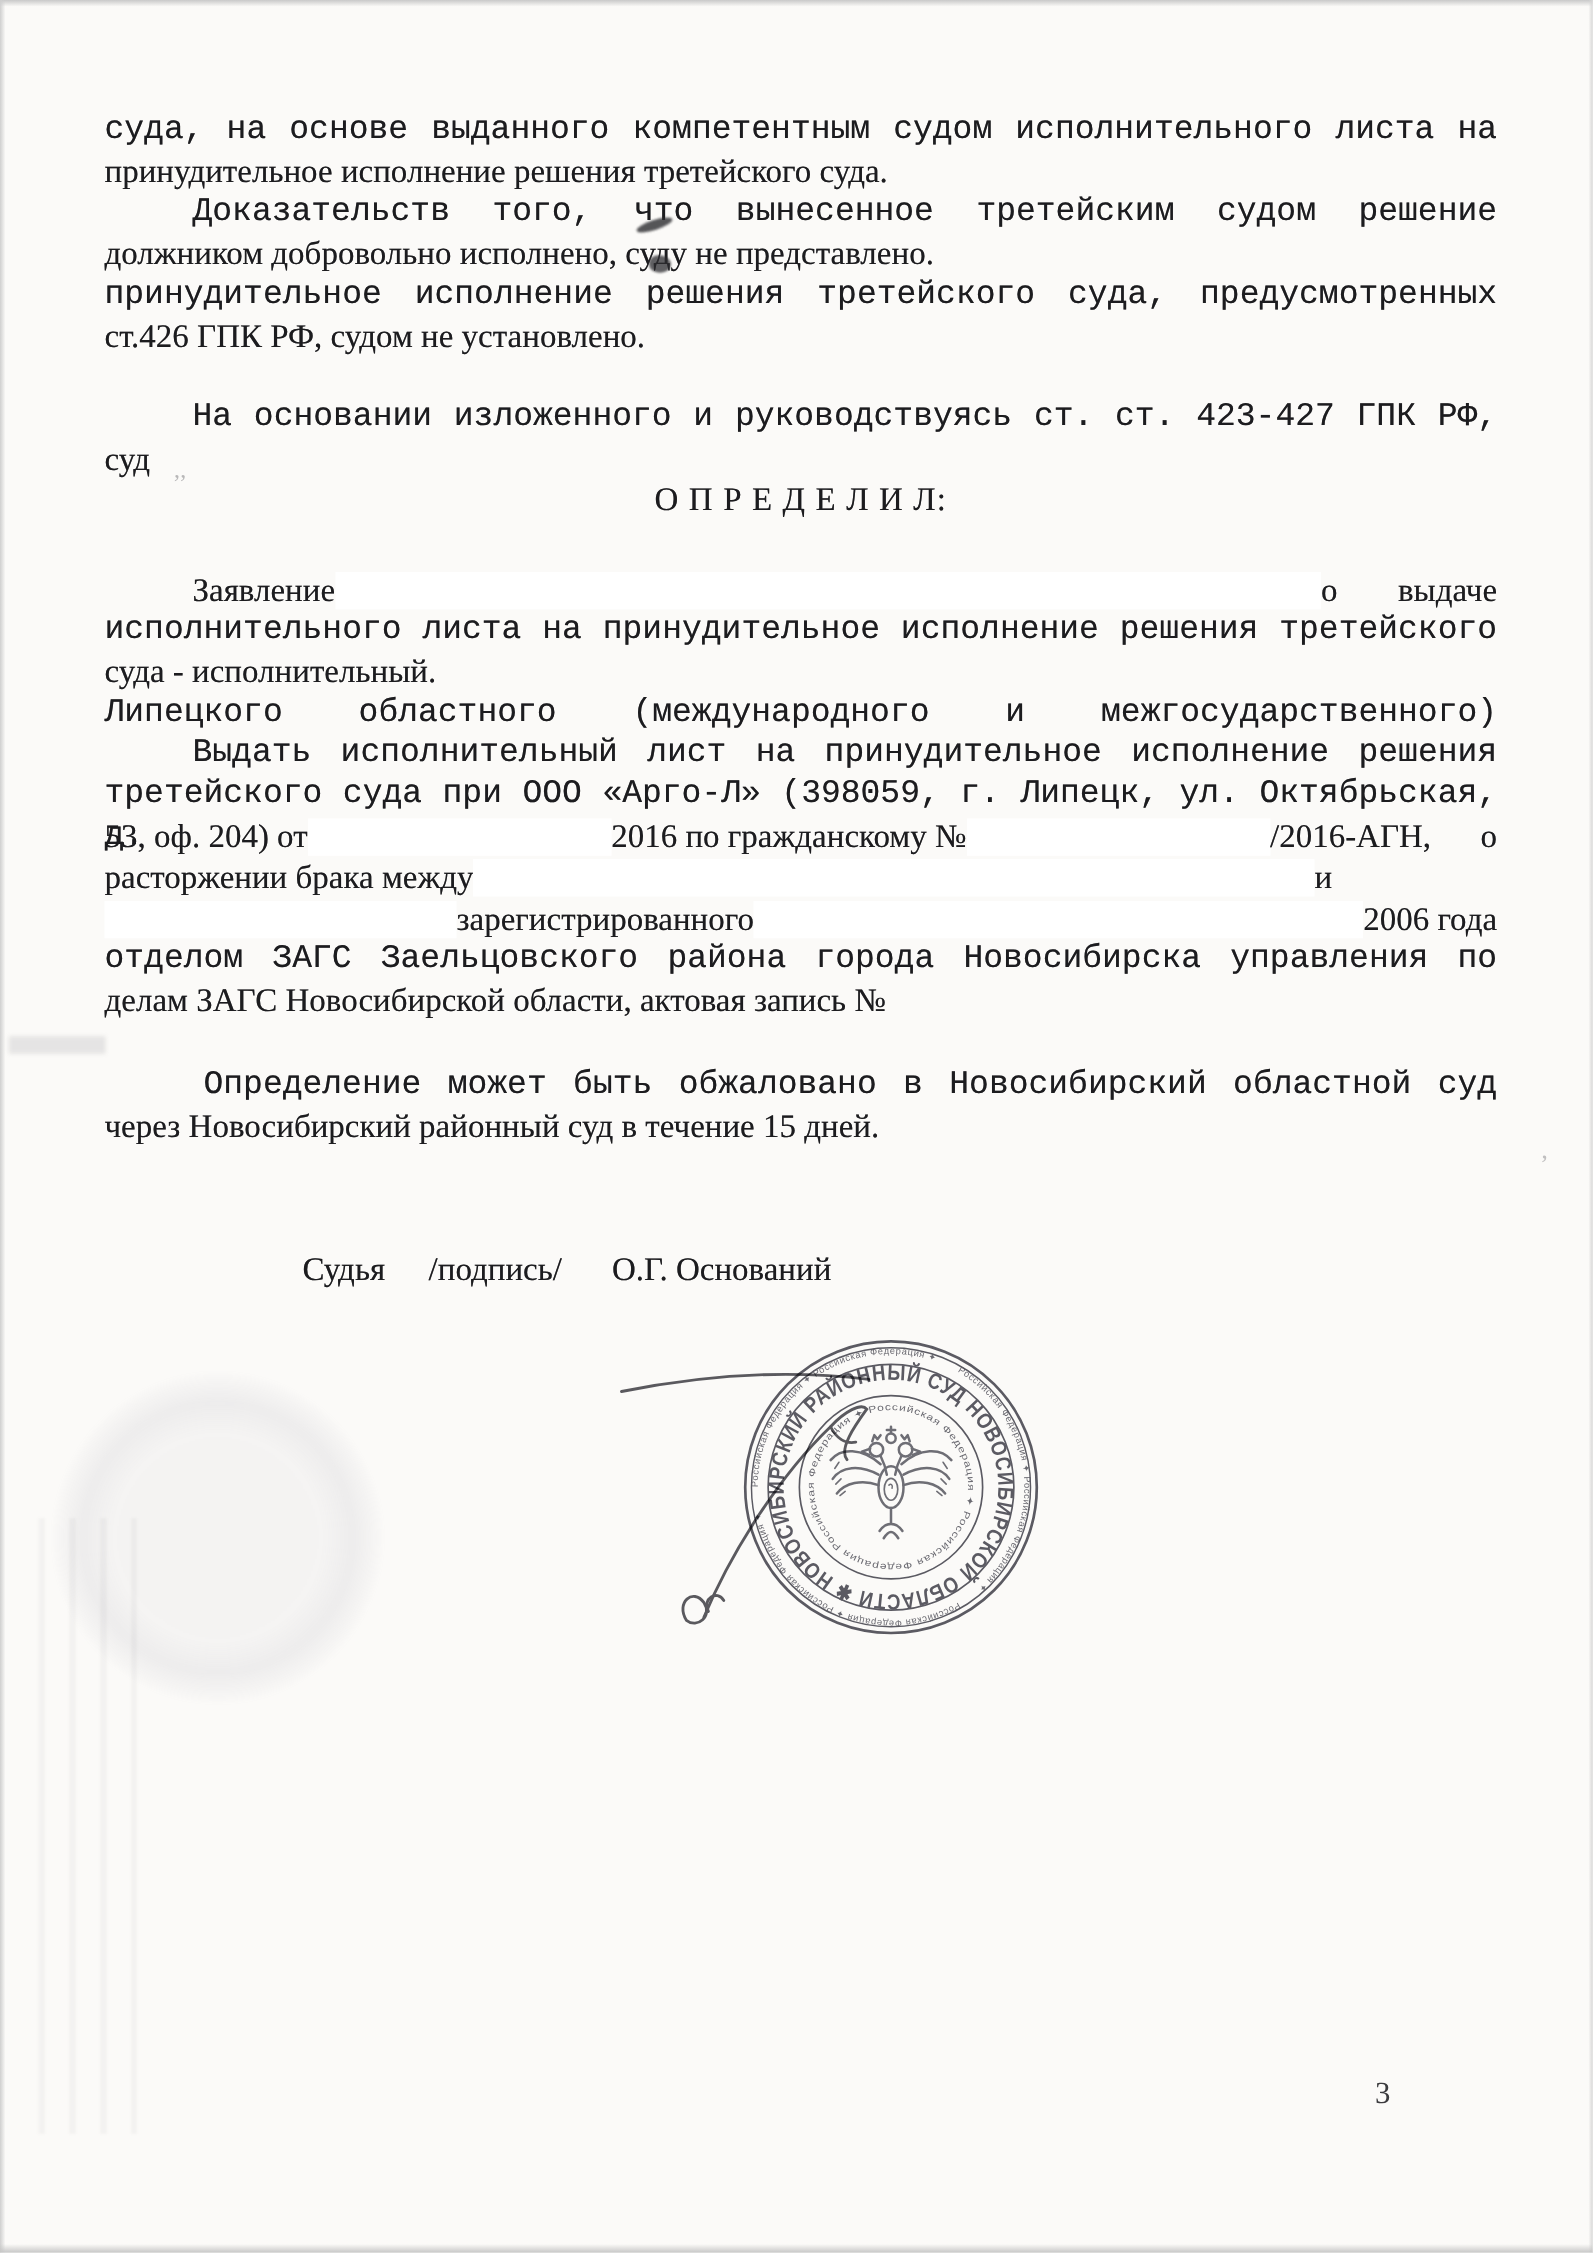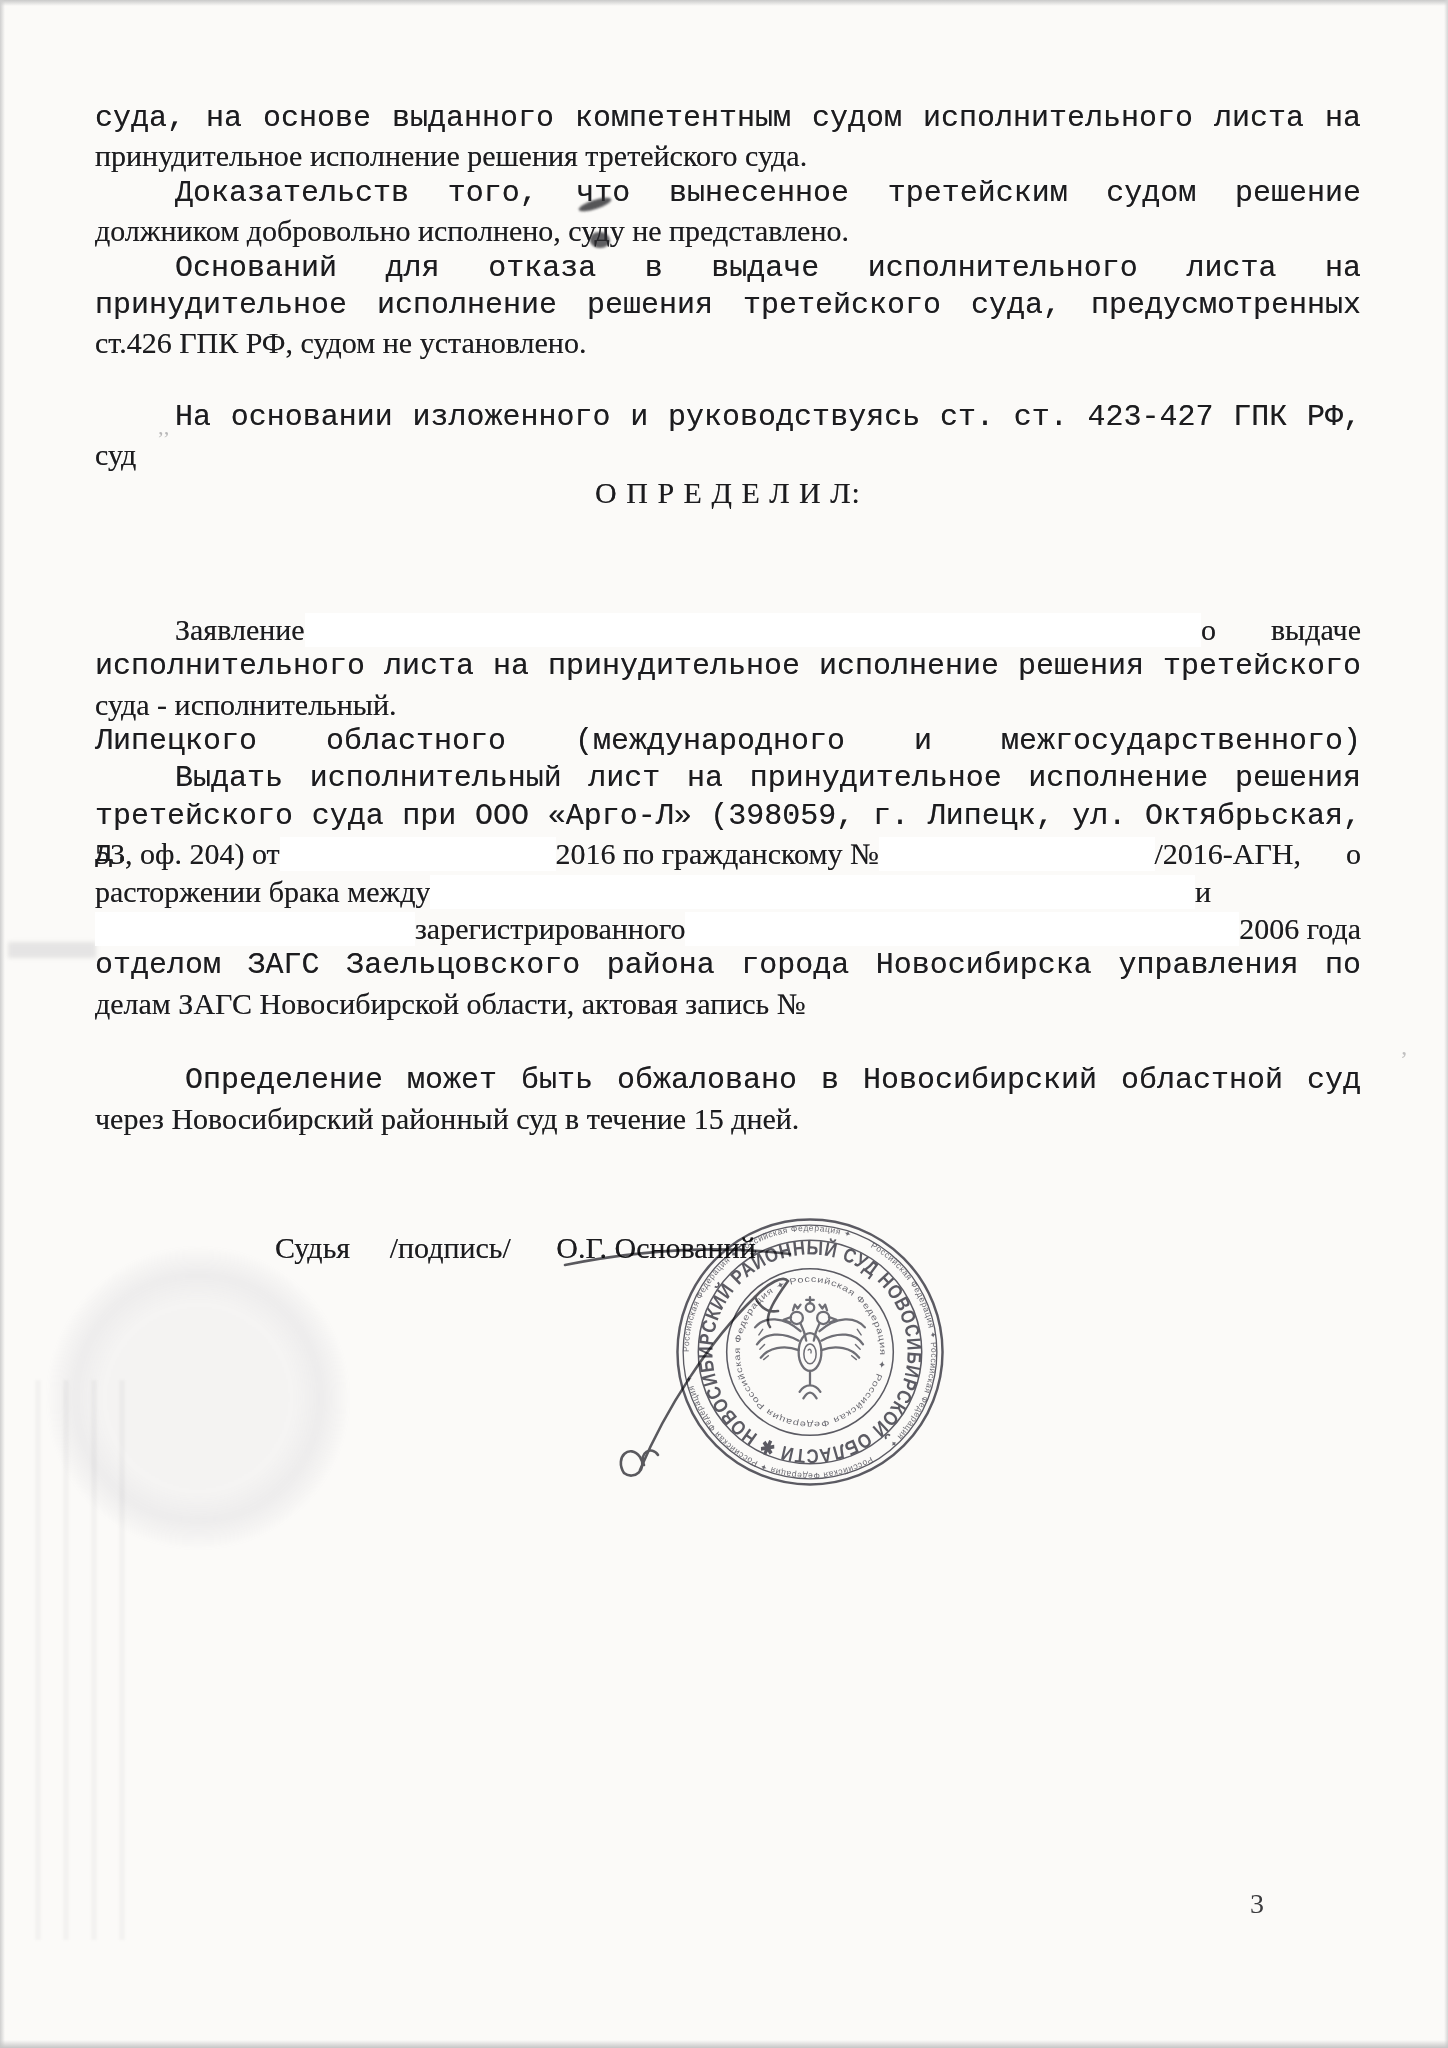--- a/index.html
+++ b/index.html
@@ -15,21 +15,21 @@
     font-size:30px;line-height:37.4px;
     color:var(--text-ink,#1c1c1f);
     text-shadow:0 0 .5px rgba(25,25,28,.6);
     z-index:2;
   }
   .ln{height:37.4px;white-space:nowrap;overflow:visible;}
   .just{white-space:normal;text-align:justify;text-align-last:justify;font-family:Liberation Mono, monospace;}
   .ind{text-indent:80px;}
   .heading{text-align:center;text-align-last:center;letter-spacing:1px;white-space:normal;}
   .mt-basis{margin-top:37px;}
-  .mt-ruling{margin-top:100px;text-align:right;}
+  .mt-ruling{margin-top:44px;text-align:right;}
   .mt-appeal{margin-top:40px;}
   .mt-sig{margin-top:92px;}
   .flexln{display:flex;align-items:flex-start;}
   .seg{flex:0 0 auto;}
   .seg-ind{margin-left:80px;}
   .gap{flex:0 0 auto;}
   .gap.grow{flex:1 1 auto;}
   .redact{background:#ffffff;height:34px;margin-top:2px;}
   .sigrow{padding-left:180px;}
   .sigrow .sp1{margin-right:32px;}
@@ -88,21 +88,20 @@
 
   <div class="ghost-stamp"></div>
   <div class="smudge-left"></div>
   <div class="streak"></div>
 
   <div class="textcol">
     <div class="ln just">суда, на основе выданного компетентным судом исполнительного листа на</div>
     <div class="ln">принудительное исполнение решения третейского суда.</div>
     <div class="ln just ind">Доказательств того, что вынесенное третейским судом решение</div>
     <div class="ln">должником добровольно исполнено, суду не представлено.</div>
-    <div class="ln just ind">Оснований для отказа в выдаче исполнительного листа на</div>
     <div class="ln just">принудительное исполнение решения третейского суда, предусмотренных</div>
     <div class="ln">ст.426 ГПК РФ, судом не установлено.</div>
     <div class="ln just ind mt-basis">На основании изложенного и руководствуясь ст. ст. 423-427 ГПК РФ,</div>
     <div class="ln">суд</div>
     <div class="ln heading">О П Р Е Д Е Л И Л:</div>
 
     <div class="ln flexln mt-ruling">
       <span class="seg seg-ind">Заявление</span>
       <span class="gap grow redact"></span>
       <span class="seg">о</span>

